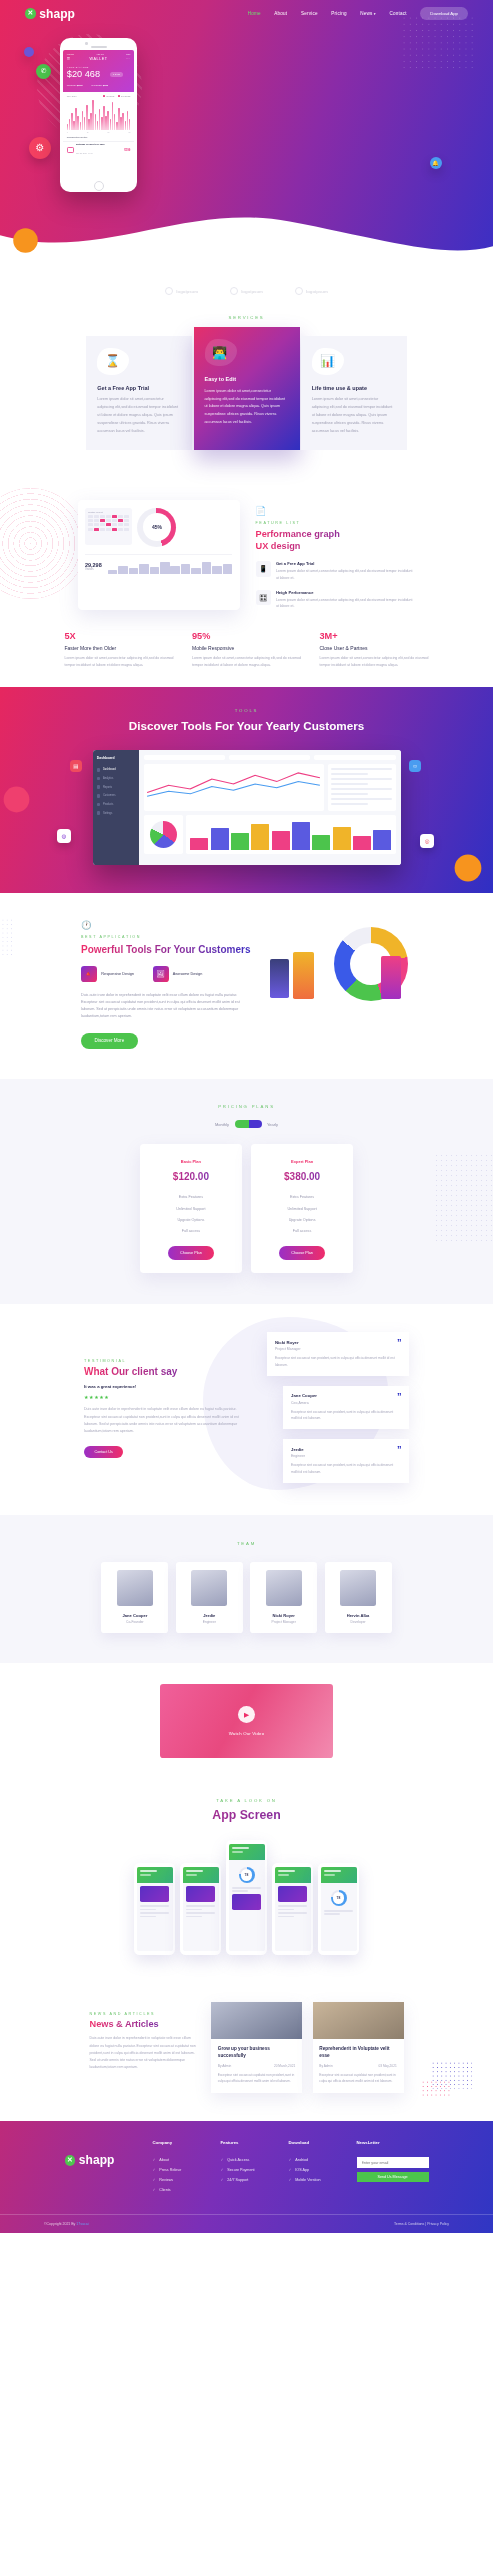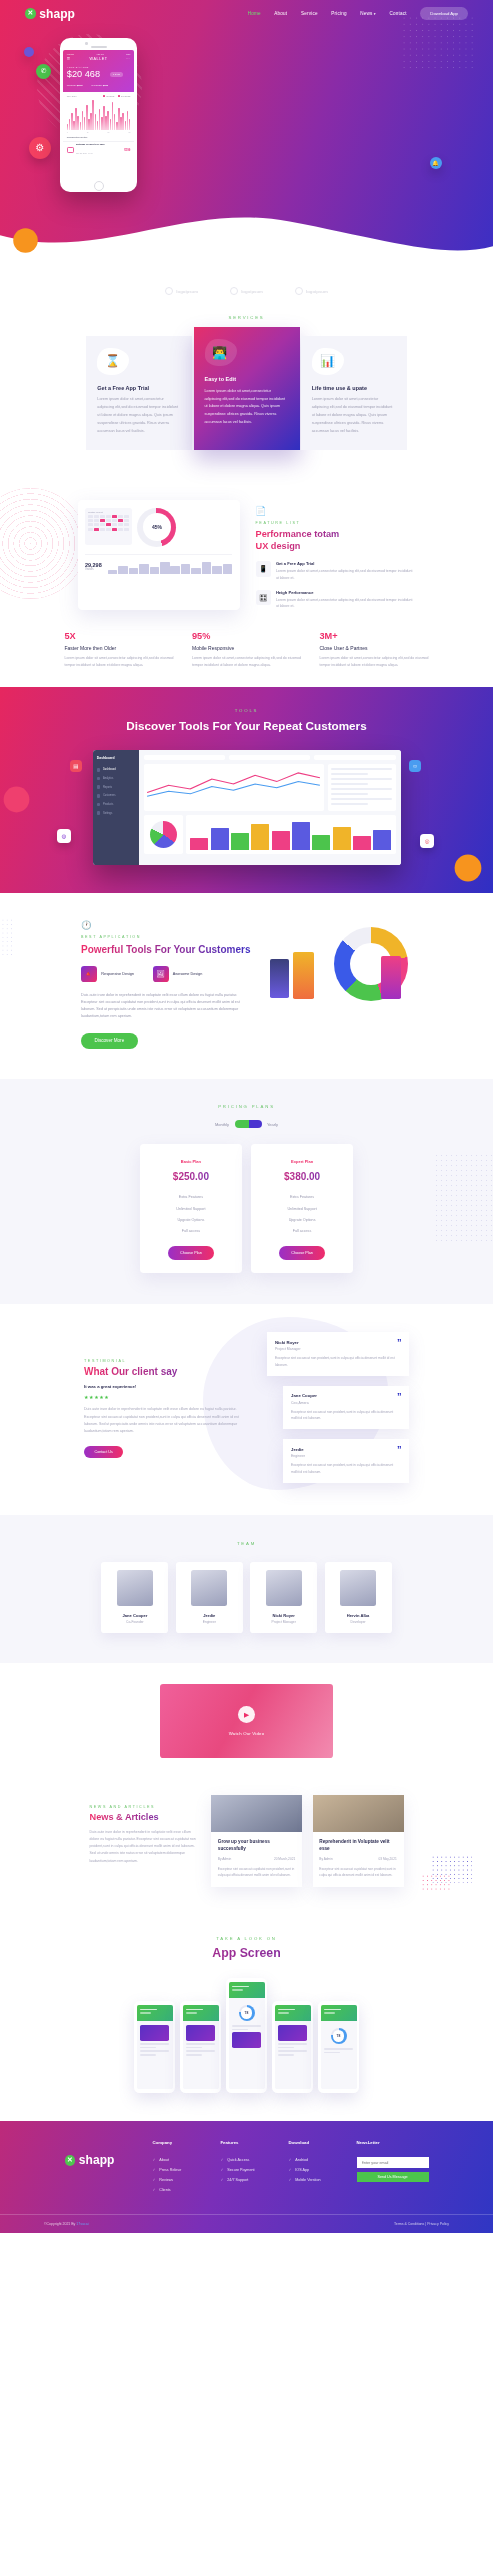--- a/index.html
+++ b/index.html
@@ -504,21 +504,21 @@
               <i style="height: 90%;"></i>
               <i style="height: 55%;"></i>
               <i style="height: 70%;"></i>
             </div>
       </div>
     </div>
     <div class="perf-right">
       <div class="pr-ico">📄</div>
       <div class="pr-eyebrow">FEATURE LIST</div>
       <div class="pr-title">
-        <span>Performance totam</span><br>
+        <span>Performance graph</span><br>
         <span>UX design</span>
       </div>
       <div class="feat">
         <div class="feat-ic">📱</div>
         <div>
               <h4>Get a Free App Trial</h4>
         <p>Lorem ipsum dolor sit amet,consectetur adipiscing elit,sed do eiusmod tempor incididunt ut labore et.</p>
             </div>
       </div>
       <div class="feat">
@@ -544,21 +544,21 @@
     <div class="stat">
       <div class="big">3M+</div>
       <div class="ttl">Close User &amp; Partnes</div>
       <p>Lorem ipsum dolor sit amet,consectetur adipiscing elit,sed do eiusmod tempor incididunt ut labore et dolore magna aliqua.</p>
     </div>
   </div>
 </section>
 
 <section class="sec tools">
   <div class="eyebrow">TOOLS</div>
-  <h2>Discover Tools For Your Repeat Customers</h2>
+  <h2>Discover Tools For Your Yearly Customers</h2>
   <div class="tool-badge tb1">▤</div>
   <div class="tool-badge tb2">☺</div>
   <div class="tool-badge tb3">◍</div>
   <div class="tool-badge tb4">◎</div>
   <div class="dash">
     <div class="dash-side">
       <div class="ds-logo">Dashboard</div>
       <div class="ds-item on">
             <i></i>
             <span>Dashboard</span>
@@ -672,21 +672,21 @@
   <div class="pr-dots"></div>
   <div class="eyebrow">PRICING PLANS</div>
   <div class="toggle">
     <span>Monthly</span>
     <span class="switch"></span>
     <span>Yearly</span>
   </div>
   <div class="price-row">
     <div class="plan">
       <div class="pname">Basic Plan</div>
-      <div class="pamt">$250.00</div>
+      <div class="pamt">$120.00</div>
       <ul>
         <li>Extra Features</li>
         <li>Unlimited Support</li>
         <li>Upgrate Options</li>
         <li>Full access</li>
       </ul>
       <button>Choose Plan</button>
     </div>
     <div class="plan">
       <div class="pname">Expert Plan</div>
@@ -762,20 +762,103 @@
   </div>
 </section>
 
 <section class="sec video">
   <div class="video-box">
     <div class="play">▶</div>
     <div class="vt">Watch Our Video</div>
   </div>
 </section>
 
+<section class="sec appscreen">
+  <div class="eyebrow">TAKE A LOOK ON</div>
+  <h2 class="sec-title">App Screen</h2>
+  <div class="as-row">
+    <div class="as-phone">
+      <div class="as-scr">
+            <div class="as-h">
+              <div class="l1"></div>
+              <div class="l2"></div>
+            </div>
+      <div class="as-b">
+              <div class="card"></div>
+              <div class="ln"></div>
+              <div class="ln s"></div>
+              <div class="ln"></div>
+              <div class="ln s"></div>
+            </div>
+          </div>
+    </div>
+    <div class="as-phone">
+      <div class="as-scr">
+            <div class="as-h">
+              <div class="l1"></div>
+              <div class="l2"></div>
+            </div>
+      <div class="as-b">
+              <div class="card"></div>
+              <div class="ln"></div>
+              <div class="ln s"></div>
+              <div class="ln"></div>
+              <div class="ln s"></div>
+            </div>
+          </div>
+    </div>
+    <div class="as-phone tall">
+      <div class="as-scr">
+            <div class="as-h">
+              <div class="l1"></div>
+              <div class="l2"></div>
+            </div>
+      <div class="as-b">
+              <div class="as-ring">
+                <span>78</span>
+              </div>
+              <div class="ln"></div>
+              <div class="ln s"></div>
+              <div class="card"></div>
+            </div>
+          </div>
+    </div>
+    <div class="as-phone">
+      <div class="as-scr">
+            <div class="as-h">
+              <div class="l1"></div>
+              <div class="l2"></div>
+            </div>
+      <div class="as-b">
+              <div class="card"></div>
+              <div class="ln"></div>
+              <div class="ln s"></div>
+              <div class="ln"></div>
+              <div class="ln s"></div>
+            </div>
+          </div>
+    </div>
+    <div class="as-phone">
+      <div class="as-scr">
+            <div class="as-h">
+              <div class="l1"></div>
+              <div class="l2"></div>
+            </div>
+      <div class="as-b">
+              <div class="as-ring">
+                <span>78</span>
+              </div>
+              <div class="ln"></div>
+              <div class="ln s"></div>
+            </div>
+          </div>
+    </div>
+  </div>
+</section>
+
 <section class="sec news">
   <div class="news-dots"></div>
   <div class="news-dots2"></div>
   <div class="news-row">
     <div class="news-left">
       <div class="pr-eyebrow">NEWS AND ARTICLES</div>
       <h2>News &amp; Articles</h2>
       <p>Duis aute irure dolor in reprehenderit in voluptate velit esse cillum dolore eu fugiat nulla pariatur. Excepteur sint occaecat cupidatat non proident,sunt in culpa qui officia deserunt mollit anim id est laborum. Sed ut unde omnis iste natus error sit voluptatem doloremque laudantium,totam rem aperiam.</p>
     </div>
     <div class="post">
@@ -792,103 +875,20 @@
     <div class="post">
       <div class="img b"></div>
       <div class="bd">
         <h3>Reprehenderit in Voluptate velit esse</h3>
         <div class="meta">
           <span>By Admin</span>
           <span>03 May,2021</span>
         </div>
         <p>Excepteur sint occaecat cupidatat non proident,sunt in culpa qui officia deserunt mollit anim id est laborum.</p>
       </div>
-    </div>
-  </div>
-</section>
-
-<section class="sec appscreen">
-  <div class="eyebrow">TAKE A LOOK ON</div>
-  <h2 class="sec-title">App Screen</h2>
-  <div class="as-row">
-    <div class="as-phone">
-      <div class="as-scr">
-            <div class="as-h">
-              <div class="l1"></div>
-              <div class="l2"></div>
-            </div>
-      <div class="as-b">
-              <div class="card"></div>
-              <div class="ln"></div>
-              <div class="ln s"></div>
-              <div class="ln"></div>
-              <div class="ln s"></div>
-            </div>
-          </div>
-    </div>
-    <div class="as-phone">
-      <div class="as-scr">
-            <div class="as-h">
-              <div class="l1"></div>
-              <div class="l2"></div>
-            </div>
-      <div class="as-b">
-              <div class="card"></div>
-              <div class="ln"></div>
-              <div class="ln s"></div>
-              <div class="ln"></div>
-              <div class="ln s"></div>
-            </div>
-          </div>
-    </div>
-    <div class="as-phone tall">
-      <div class="as-scr">
-            <div class="as-h">
-              <div class="l1"></div>
-              <div class="l2"></div>
-            </div>
-      <div class="as-b">
-              <div class="as-ring">
-                <span>78</span>
-              </div>
-              <div class="ln"></div>
-              <div class="ln s"></div>
-              <div class="card"></div>
-            </div>
-          </div>
-    </div>
-    <div class="as-phone">
-      <div class="as-scr">
-            <div class="as-h">
-              <div class="l1"></div>
-              <div class="l2"></div>
-            </div>
-      <div class="as-b">
-              <div class="card"></div>
-              <div class="ln"></div>
-              <div class="ln s"></div>
-              <div class="ln"></div>
-              <div class="ln s"></div>
-            </div>
-          </div>
-    </div>
-    <div class="as-phone">
-      <div class="as-scr">
-            <div class="as-h">
-              <div class="l1"></div>
-              <div class="l2"></div>
-            </div>
-      <div class="as-b">
-              <div class="as-ring">
-                <span>78</span>
-              </div>
-              <div class="ln"></div>
-              <div class="ln s"></div>
-            </div>
-          </div>
     </div>
   </div>
 </section>
 
 <footer>
   <div class="ft-row">
     <div class="ft-brand">
       <div class="logo" style="margin-top:13.6px;">
         <span class="logo-mark">✕</span>
         <span class="logo-text">shapp</span>

